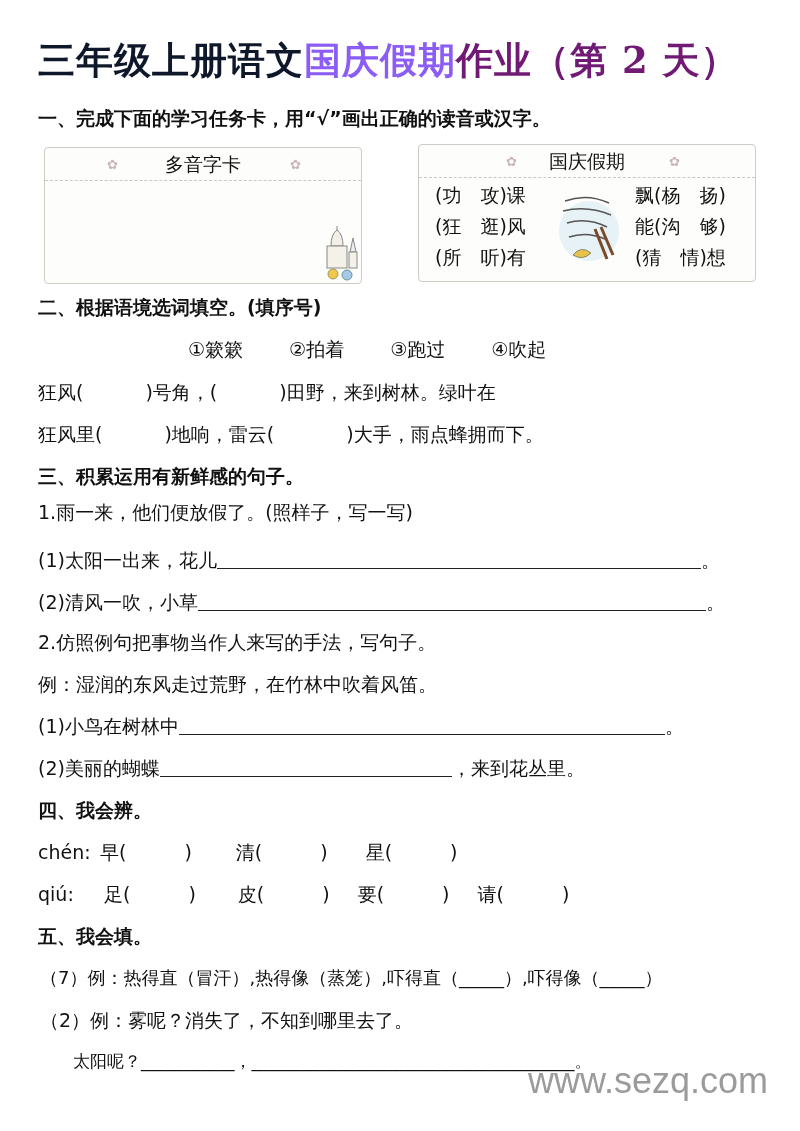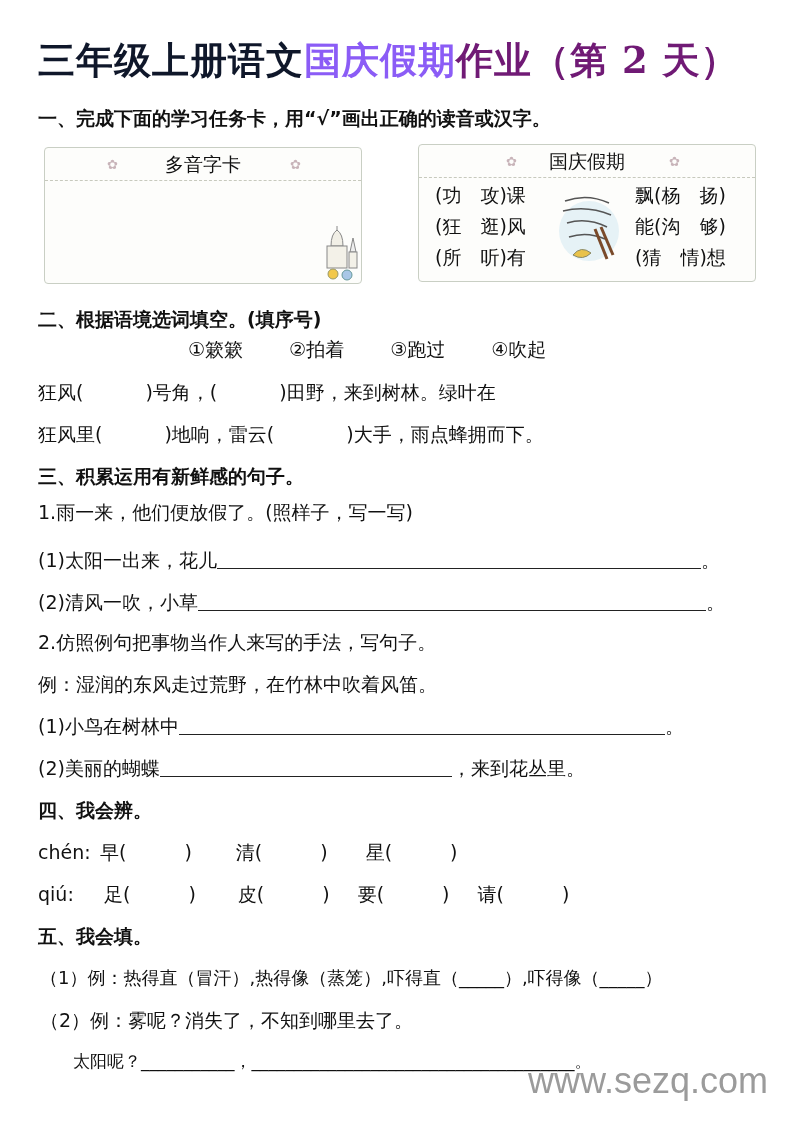--- a/index.html
+++ b/index.html
@@ -70,21 +70,21 @@
     <path d="M8 12 Q30 4 52 14" stroke="#555" fill="none" stroke-width="1.5"></path>
     <path d="M6 22 Q30 16 54 26" stroke="#555" fill="none" stroke-width="1.5"></path>
     <path d="M10 34 Q30 28 50 38" stroke="#555" fill="none" stroke-width="1.5"></path>
     <path d="M12 48 Q30 42 48 50" stroke="#555" fill="none" stroke-width="1.5"></path>
     <line x1="38" y1="40" x2="50" y2="70" stroke="#7a4a2a" stroke-width="3"></line>
     <line x1="44" y1="38" x2="56" y2="66" stroke="#7a4a2a" stroke-width="3"></line>
     <path d="M16 66 Q24 56 34 64 Q26 72 16 66 Z" fill="#e9c24a" stroke="#886"></path>
   </svg>
 </div>
 
-<div class="sec" style="top:307px;">二、根据语境选词填空。(填序号)</div>
+<div class="sec" style="top:295px;">二、根据语境选词填空。(填序号)</div>
 <div class="line opts" style="top:337px; left:188px;">
   <span>①簌簌</span>
   <span>②拍着</span>
   <span>③跑过</span>
   <span>④吹起</span>
 </div>
 <div class="line" style="top:380px;">
   <span>狂风(</span><span class="hgap" style="width:62px;"></span><span>)号角，(</span><span class="hgap" style="width:62px;"></span><span>)田野，来到树林。绿叶在</span>
 </div>
 <div class="line" style="top:422px;">
@@ -110,17 +110,17 @@
 
 <div class="sec" style="top:798px;">四、我会辨。</div>
 <div class="line" style="top:840px;">
   <span style="display:inline-block;width:62px;">chén:</span><span>早(</span><span class="hgap" style="width:58px;"></span><span>)</span><span class="hgap" style="width:44px;"></span><span>清(</span><span class="hgap" style="width:58px;"></span><span>)</span><span class="hgap" style="width:38px;"></span><span>星(</span><span class="hgap" style="width:58px;"></span><span>)</span>
 </div>
 <div class="line" style="top:882px;">
   <span style="display:inline-block;width:66px;">qiú:</span><span>足(</span><span class="hgap" style="width:58px;"></span><span>)</span><span class="hgap" style="width:42px;"></span><span>皮(</span><span class="hgap" style="width:58px;"></span><span>)</span><span class="hgap" style="width:28px;"></span><span>要(</span><span class="hgap" style="width:58px;"></span><span>)</span><span class="hgap" style="width:28px;"></span><span>请(</span><span class="hgap" style="width:58px;"></span><span>)</span>
 </div>
 
 <div class="sec" style="top:924px;">五、我会填。</div>
-<div class="line" style="top:966px; left:40px; font-size:18px;">（1）例：热得直（冒汗）,热得像（蒸笼）,吓得直（_____）,吓得像（_____）</div>
+<div class="line" style="top:966px; left:40px; font-size:18px;">（7）例：热得直（冒汗）,热得像（蒸笼）,吓得直（_____）,吓得像（_____）</div>
 <div class="line" style="top:1008px; left:40px;">（2）例：雾呢？消失了，不知到哪里去了。</div>
 <div class="line" style="top:1050px; font-size:17px;margin-left:35px;">太阳呢？___________，______________________________________。</div>
 
 <div class="watermark">www.sezq.com</div>
 
 </body></html>

